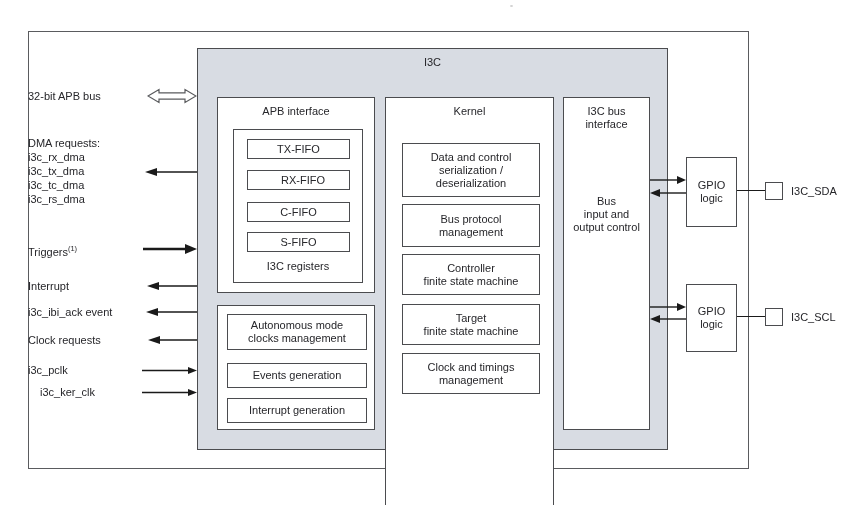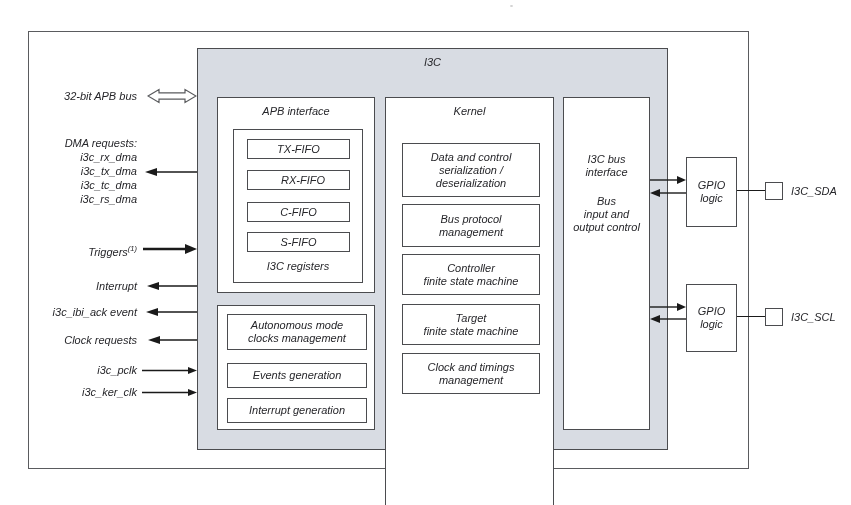--- a/index.html
+++ b/index.html
@@ -3,29 +3,29 @@
 <meta charset="utf-8">
 <style>
   :root{
     --fill:#d8dce3;
     --border:#4b4c4f;
     --text:#26262a;
     --arrow:#1a1a1a;
   }
   *{margin:0;padding:0;box-sizing:border-box;}
   body{background:#ffffff;font-family:"Liberation Sans","DejaVu Sans",sans-serif;color:var(--text);}
-  .stage{position:relative;width:851px;height:505px;background:#ffffff;overflow:hidden;font-style:italic;}
+  .stage{position:relative;width:851px;height:505px;background:#ffffff;overflow:hidden;}
   .abs{position:absolute;}
   .outer-box{left:28px;top:31px;width:721px;height:438px;border:1.5px solid #5a5b5e;background:#ffffff;}
   .gray-box{left:197px;top:48px;width:471px;height:402px;border:1.4px solid var(--border);background:var(--fill);}
   .block-title{width:100%;text-align:center;font-size:11px;line-height:13px;white-space:pre-line;}
   .wbox{border:1.3px solid var(--border);background:#ffffff;}
   .sbox{border:1.2px solid var(--border);background:#ffffff;}
   .cell{display:flex;align-items:center;justify-content:center;text-align:center;font-size:11px;line-height:13px;white-space:pre-line;}
-  .left-label{left:28px;width:109px;text-align:right;font-size:11px;line-height:14px;}
+  .left-label{left:28px;width:109px;text-align:left;font-size:11px;line-height:14px;}
   .left-label sup{font-size:7.5px;}
   .pad-label{font-size:11px;line-height:14px;}
   .hline{background:var(--arrow);height:1.3px;}
   svg{display:block;}
   .stray{width:3px;height:2px;background:#d2d2d2;border-radius:50%;}
 </style>
 </head>
 <body>
 
 <div class="stage">
@@ -122,21 +122,21 @@
 management</div>
     <div class="abs sbox cell" style="left:16px;top:156px;width:138px;height:41px;">Controller
 finite state machine</div>
     <div class="abs sbox cell" style="left:16px;top:206px;width:138px;height:41px;">Target
 finite state machine</div>
     <div class="abs sbox cell" style="left:16px;top:255px;width:138px;height:41px;">Clock and timings
 management</div>
   </div>
 
   <div class="abs wbox" style="left:563px;top:97px;width:87px;height:333px;">
-    <div class="abs block-title" style="top:7px;left:0;margin-top:48px;">I3C bus
+    <div class="abs block-title" style="top:7px;left:0;">I3C bus
 interface</div>
     <div class="abs block-title" style="top:97px;left:0;">Bus
 input and
 output control</div>
   </div>
 
   <svg class="abs" style="left:650px;top:175px;" width="36" height="10">
     <line x1="0" y1="5" x2="29" y2="5" stroke="#1a1a1a" stroke-width="1.4"></line>
     <polygon points="27,1 36,5 27,9" fill="#1a1a1a"></polygon>
   </svg>

